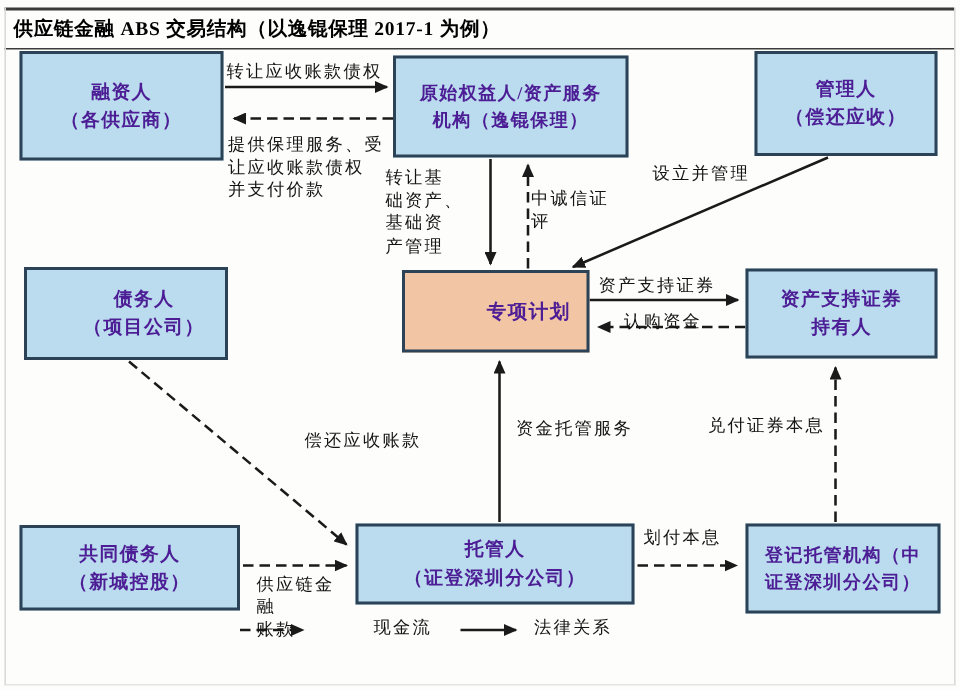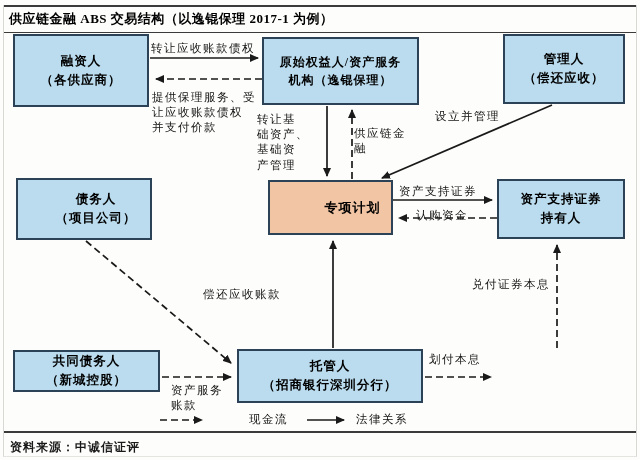--- a/index.html
+++ b/index.html
@@ -7,21 +7,21 @@
   .page { position:relative; width:640px; height:460px; background:#fdfdfb; overflow:hidden; }
   .frame { position:absolute; left:3px; top:5px; width:632px; height:451px;
            border-left:1px solid #d8d8d4; border-right:1px solid #d8d8d4; border-bottom:1px solid #e4e4e0;
            pointer-events:none; }
   .title { position:absolute; left:3px; top:5px; width:621px; padding:3px 6px 4px 6px;
            border-top:2px solid #3b3b3b; border-bottom:1px solid #3b3b3b;
            font-size:13px; font-weight:bold; color:#000; letter-spacing:0.5px; }
   .arrows { position:absolute; left:0; top:0; pointer-events:none; }
   .node { position:absolute; display:flex; align-items:center; justify-content:center;
           background:#badcee; border:2px solid #2c4257; box-sizing:border-box;
-          font-size:12.5px; font-weight:bold; color:#000000; text-align:center;
+          font-size:12.5px; font-weight:bold; color:#4c1d95; text-align:center;
           white-space:pre-line; line-height:1.5; letter-spacing:1px; }
   .node.salmon { background:#f2c5a4;padding-left:44px; }
   .elabel { position:absolute; font-size:11.5px; color:#141414; white-space:pre-line;
             line-height:1.32; letter-spacing:1.5px; }
   .source { position:absolute; left:3px; top:431px; width:620px; padding:6px 7px 0 7px;
             border-top:2px solid #3b3b3b; font-size:12px; font-weight:bold; color:#1a1a1a;
             letter-spacing:1px; }
 </style>
 </head>
 <body>
@@ -58,42 +58,44 @@
 （各供应商）</span></div>
   <div class="node" style="left:262px; top:37px;  width:157px; height:68px; font-size:12px;"><span>原始权益人/资产服务
 机构（逸锟保理）</span></div>
   <div class="node" style="left:503px; top:34px;  width:122px; height:70px;"><span>管理人
 （偿还应收）</span></div>
   <div class="node" style="left:16px;  top:178px; width:136px; height:62px;padding-left:24px;"><span>债务人
 （项目公司）</span></div>
   <div class="node salmon" style="left:268px; top:180px; width:125px; height:55px; font-size:13px;"><span>专项计划</span></div>
   <div class="node" style="left:497px; top:179px; width:128px; height:60px;"><span>资产支持证券
 持有人</span></div>
-  <div class="node" style="left:13px;  top:350px; width:147px; height:42px;"><span>共同债务人
+  <div class="node" style="left:13px;  top:350px; width:147px; height:57px;"><span>共同债务人
 （新城控股）</span></div>
   <div class="node" style="left:237px; top:349px; width:186px; height:54px;"><span>托管人
-（招商银行深圳分行）</span></div>
+（证登深圳分公司）</span></div>
+  <div class="node" style="left:497px; top:349px; width:130px; height:60px; font-size:12px;"><span>登记托管机构（中
+证登深圳分公司）</span></div>
 
   <div class="elabel" style="left:151px; top:41px;  width:114px;">转让应收账款债权</div>
   <div class="elabel" style="left:152px; top:90px;  width:120px;">提供保理服务、受
 让应收账款债权
 并支付价款</div>
   <div class="elabel" style="left:257px; top:112px; width:58px;">转让基
 础资产、
 基础资
 产管理</div>
-  <div class="elabel" style="left:354px; top:126px; width:62px;">供应链金融</div>
+  <div class="elabel" style="left:354px; top:126px; width:62px;">中诚信证评</div>
   <div class="elabel" style="left:420px; top:109px; width:80px;text-align:right;">设立并管理</div>
   <div class="elabel" style="left:399px; top:184px; width:90px;">资产支持证券</div>
   <div class="elabel" style="left:411px; top:208px; width:62px;text-align:center;">认购资金</div>
   <div class="elabel" style="left:163px; top:287px; width:92px;margin-left:40px;">偿还应收账款</div>
-  <div class="elabel" style="left:171px; top:383px; width:64px;">资产服务
+  <div class="elabel" style="left:344px; top:279px; width:92px;">资金托管服务</div>
+  <div class="elabel" style="left:171px; top:383px; width:64px;">供应链金融
 账款</div>
   <div class="elabel" style="left:429px; top:352px; width:62px;">划付本息</div>
   <div class="elabel" style="left:472px; top:277px; width:92px;">兑付证券本息</div>
 
   <div class="elabel" style="left:212px; top:412px; width:56px;margin-left:37px;">现金流</div>
   <div class="elabel" style="left:356px; top:412px; width:70px;">法律关系</div>
 
-  <div class="source">资料来源：中诚信证评</div>
 
   <div class="frame"></div>
 </div>
 
 </body></html>

